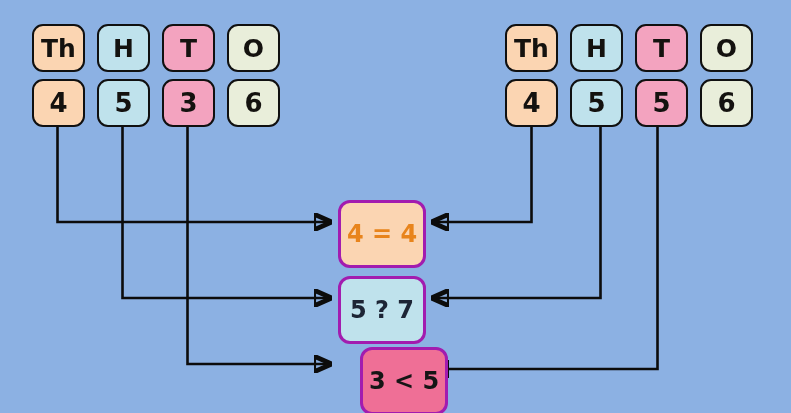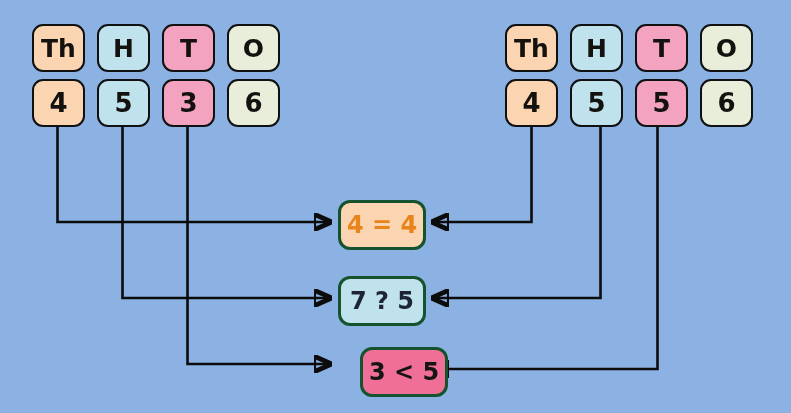--- a/index.html
+++ b/index.html
@@ -40,22 +40,22 @@
   .cell.h   { background: #bfe2ec; }
   .cell.t   { background: #f3a3bf; }
   .cell.o   { background: #e9eeda; }
 
   .cell.digit { font-size: 26px; }
 
   
   .result {
     position: absolute;
     width: 88px;
-    height: 50px;
-    border: 3px solid #14532d;
+    height: 68px;
+    border: 3px solid #a21caf;
     border-radius: 12px;
     box-sizing: border-box;
     display: flex;
     align-items: center;
     justify-content: center;
     font-weight: bold;
     font-size: 24px;
     line-height: 1;
   }
   .result.eq  { background: #fbd5b2; color: #e8841c; }
@@ -120,16 +120,16 @@
     <path d="M 187.5 127 L 187.5 364 L 331 364" marker-end="url(#arrow)"></path>
 
     <path d="M 531.5 127 L 531.5 222 L 432 222" marker-end="url(#arrow)"></path>
 
     <path d="M 600.5 127 L 600.5 298 L 432 298" marker-end="url(#arrow)"></path>
 
     <path d="M 657.5 127 L 657.5 369 L 432 369" marker-end="url(#arrow)"></path>
   </svg>
 
   <div class="result eq" style="left:338px; top:200px;">4 = 4</div>
-  <div class="result qm" style="left:338px; top:276px;">7 ? 5</div>
+  <div class="result qm" style="left:338px; top:276px;">5 ? 7</div>
   <div class="result lt" style="left:338px; top:347px;margin-left:22px;">3 &lt; 5</div>
 
 </div>
 
 </body></html>

